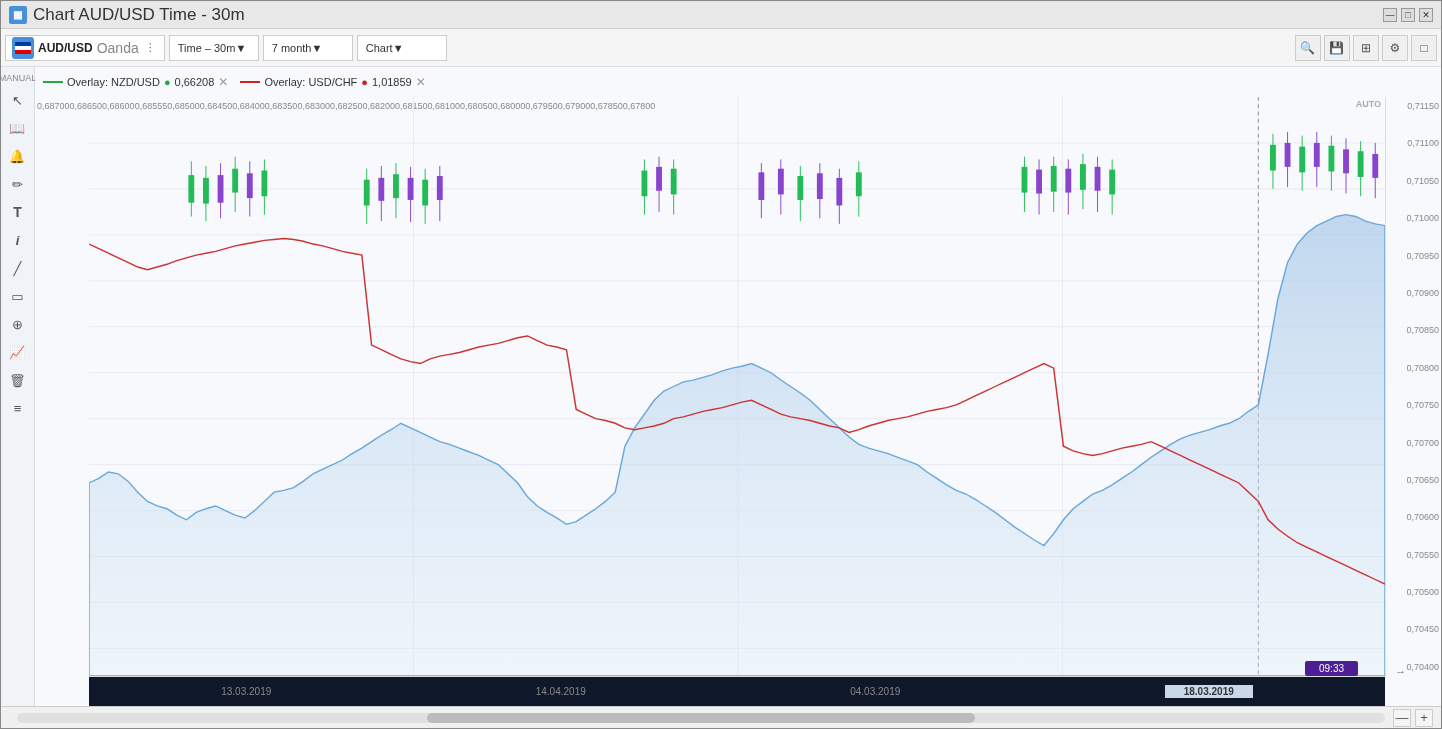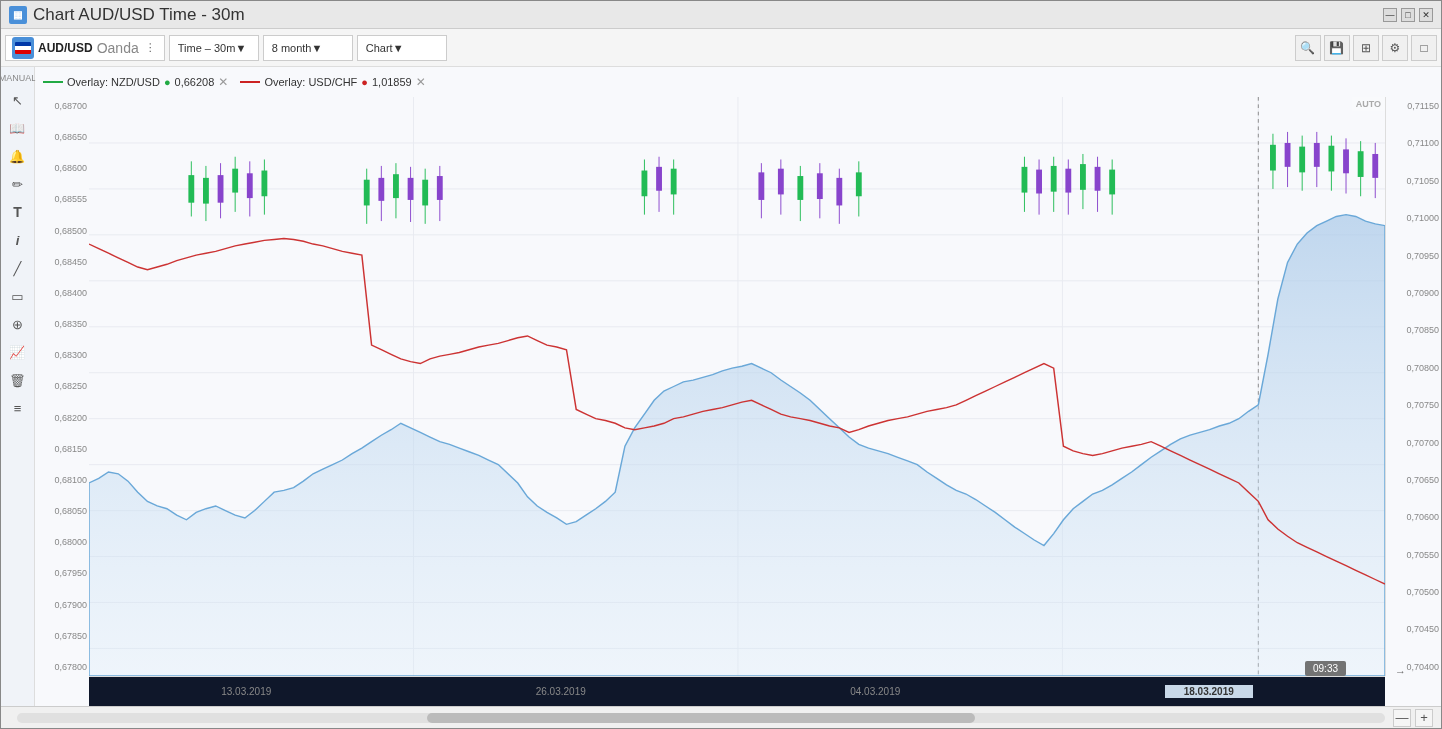--- a/index.html
+++ b/index.html
@@ -226,21 +226,21 @@
       text-align: right;
       border-left: 1px solid #ddd;
     }
     .left-scale {
       position: absolute;
       top: 30px;
       left: 0;
       width: 54px;
       bottom: 30px;
       display: flex;
-      flex-direction: column;
+      flex-direction: row;
       justify-content: space-between;
       padding: 4px 2px;
       font-size: 9px;
       color: #888;
       text-align: right;
     }
     .bottom-bar {
       position: absolute;
       bottom: 0;
       left: 54px;
@@ -333,21 +333,21 @@
       <span class="symbol-broker">Oanda</span>
       <span class="symbol-menu-btn">⋮</span>
     </div>
 
     <div class="toolbar-dropdown">
       <span>Time – 30m</span>
       <span class="dropdown-arrow">▼</span>
     </div>
 
     <div class="toolbar-dropdown">
-      <span>8 month</span>
+      <span>7 month</span>
       <span class="dropdown-arrow">▼</span>
     </div>
 
     <div class="toolbar-dropdown">
       <span>Chart</span>
       <span class="dropdown-arrow">▼</span>
     </div>
 
     <div class="toolbar-spacer"></div>
 
@@ -585,27 +585,27 @@
           <rect x="1287" y="57" width="6" height="26" fill="#8844cc"></rect>
           <line x1="1305" y1="48" x2="1305" y2="108" stroke="#22bb55" stroke-width="1"></line>
           <rect x="1302" y="59" width="6" height="28" fill="#22bb55"></rect>
           <line x1="1320" y1="50" x2="1320" y2="110" stroke="#8844cc" stroke-width="1"></line>
           <rect x="1317" y="62" width="6" height="26" fill="#8844cc"></rect>
         </g>
       </svg>
 
       <div class="bottom-bar">
         <span>13.03.2019</span>
-        <span>26.03.2019</span>
+        <span>14.04.2019</span>
         <span>04.03.2019</span>
         <span style="font-weight:bold;color:#333;background:#c8d8e8;padding:1px 19px;">18.03.2019</span>
       </div>
 
       <div style="position:absolute;bottom:30px;right:56px;transform:translateX(50%);z-index:20;">
-        <div style="position:absolute;bottom:0;left:-80px;background:#737373;color:white;font-size:10px;padding:2px 8px;border-radius:2px;white-space:nowrap;">09:33</div>
+        <div style="position:absolute;bottom:0;left:-80px;background:#4c1d95;color:white;font-size:10px;padding:2px 14px;border-radius:2px;white-space:nowrap;">09:33</div>
         <div style="position:absolute;bottom:0;left:10px;color:#666;font-size:11px;">→</div>
       </div>
     </div>
   </div>
 
   <div class="bottom-controls">
     <div style="display:flex;align-items:center;gap:4px;">
     </div>
     <div class="scrollbar-area">
       <div class="scrollbar-thumb"></div>

